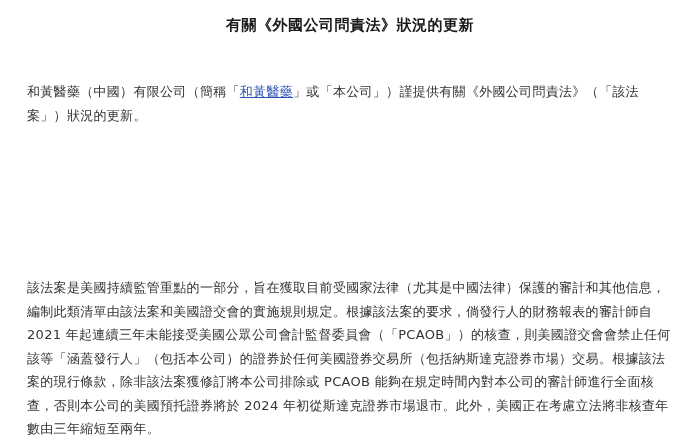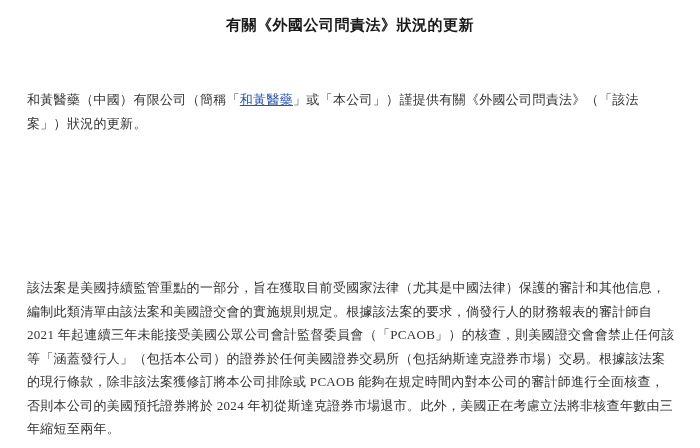--- a/index.html
+++ b/index.html
@@ -11,21 +11,20 @@
       width: 700px;
       height: 448px;
       overflow: hidden;
       font-family: "DejaVu Sans", "Liberation Sans", sans-serif;
       color: #333333;
     }
     .page {
       position: relative;
       width: 700px;
       height: 448px;
-      font-family: Liberation Serif, serif;
     }
     .title {
       position: absolute;
       top: 14px;
       left: 0;
       width: 700px;
       text-align: center;
       font-size: 15px;
       font-weight: bold;
       color: #1a1a1a;
@@ -35,21 +34,21 @@
     .para {
       position: absolute;
       left: 27px;
       width: 650px;
       font-size: 13px;
       line-height: 23.5px;
       color: #333333;
       margin: 0;
       letter-spacing: 0.3px;
     }
-    .p1 { top: 88px; }
+    .p1 { top: 80px; }
     .p2 { top: 148px; }
     .p3 { top: 276px; }
     .link {
       color: #2952b3;
       text-decoration: underline;
       text-decoration-color: #2952b3;
     }
   </style>
 </head>
 <body>

